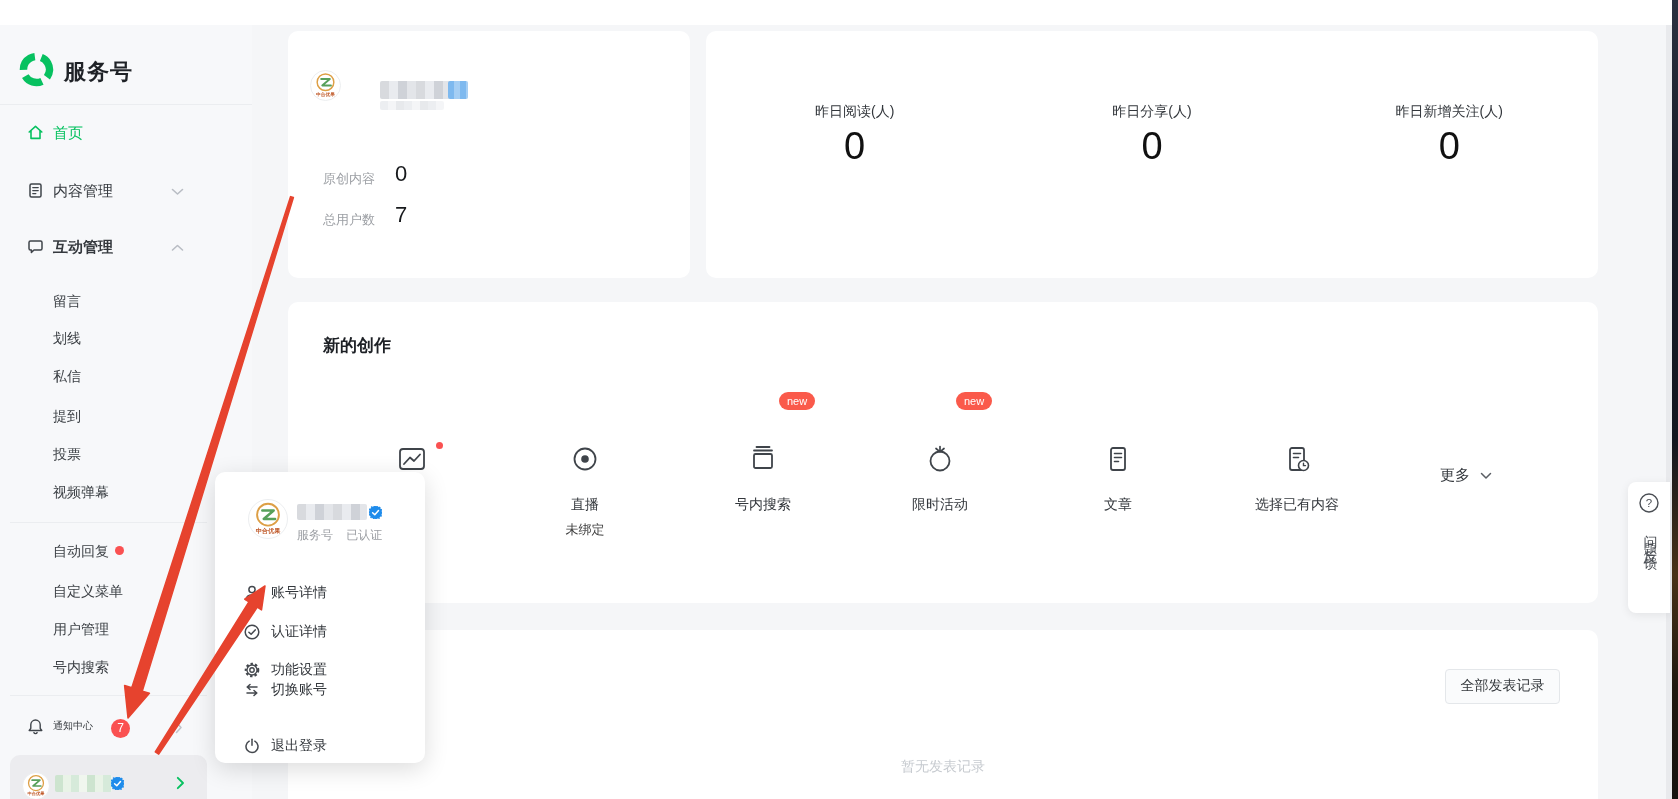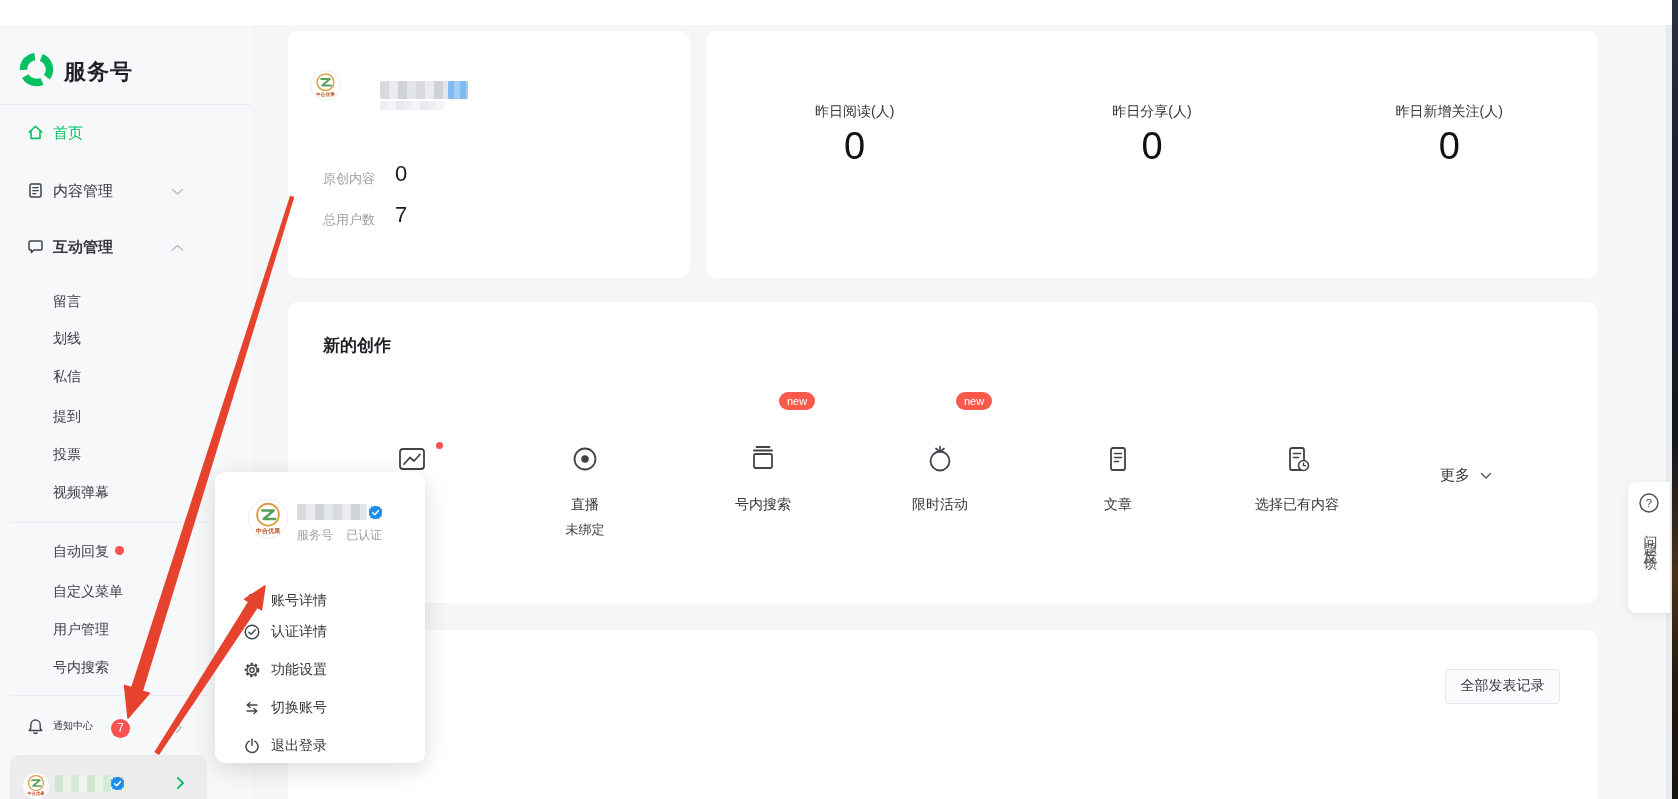--- a/index.html
+++ b/index.html
@@ -298,40 +298,41 @@
     <div class="more-link">
       <span>更多</span>
       <svg width="12" height="8" viewBox="0 0 12 8" style="display:inline-block;margin-left:6px;">
           <polyline points="1.5,1.5 6,6 10.5,1.5" fill="none" stroke="#5a5e64" stroke-width="1.5" stroke-linecap="round" stroke-linejoin="round"></polyline>
         </svg>
     </div>
   </div>
 
   <div class="card" style="left:288px;top:630px;width:1310px;height:169px;border-radius:10px 10px 0 0;">
     <div class="all-btn">全部发表记录</div>
+    <div class="empty-text">暂无发表记录</div>
   </div>
 
   <div class="popup">
     <div class="avatar-wrap abs" style="left:33px;top:27px;width:38px;height:38px;">
       <svg width="38" height="38" viewBox="0 0 40 40">
           <use href="#zhlogo"></use>
         </svg>
     </div>
     <div class="mosaic" style="left:82px;top:32px;width:70px;height:16px;"></div>
     <div class="abs" style="left:154px;top:34px;">
       <svg width="13" height="13" viewBox="0 0 13 13">
           <use href="#bluecheck"></use>
         </svg>
     </div>
     <div class="popup-sub">
       <span>服务号</span>
       <span style="margin-left:10px;">已认证</span>
     </div>
 
-    <div class="pm-row" style="top:109px;margin-top:8px;">
+    <div class="pm-row" style="top:109px;">
       <span class="pm-ic">
         <svg width="18" height="18" viewBox="0 0 18 18">
             <circle cx="9" cy="5.6" r="3.1" fill="none" stroke="#44484e" stroke-width="1.5"></circle>
             <path d="M2.8,15.5 a6.3,5.6 0 0 1 12.4,0" fill="none" stroke="#44484e" stroke-width="1.5" stroke-linecap="round"></path>
           </svg>
       </span>
       <span class="pm-lb">账号详情</span>
     </div>
     <div class="pm-row" style="top:148px;">
       <span class="pm-ic">
@@ -345,21 +346,21 @@
     <div class="pm-row" style="top:186px;">
       <span class="pm-ic">
         <svg width="18" height="18" viewBox="0 0 18 18">
             <circle cx="9" cy="9" r="6.2" fill="none" stroke="#44484e" stroke-width="2.2" stroke-dasharray="2.4 2.1"></circle>
             <circle cx="9" cy="9" r="5" fill="none" stroke="#44484e" stroke-width="1.3"></circle>
             <circle cx="9" cy="9" r="2.2" fill="none" stroke="#44484e" stroke-width="1.4"></circle>
           </svg>
       </span>
       <span class="pm-lb">功能设置</span>
     </div>
-    <div class="pm-row" style="top:224px;padding-left:20px;">
+    <div class="pm-row" style="top:206px;padding-left:20px;">
       <span class="pm-ic">
         <svg width="18" height="18" viewBox="0 0 18 18">
             <path d="M14,6 H4.5 M7,3.5 L4.2,6 L7,8.5 M4,12 H13.5 M11,9.5 L13.8,12 L11,14.5" fill="none" stroke="#44484e" stroke-width="1.5" stroke-linecap="round" stroke-linejoin="round"></path>
           </svg>
       </span>
       <span class="pm-lb">切换账号</span>
     </div>
     <div class="pm-row" style="top:262px;">
       <span class="pm-ic">
         <svg width="18" height="18" viewBox="0 0 18 18">

